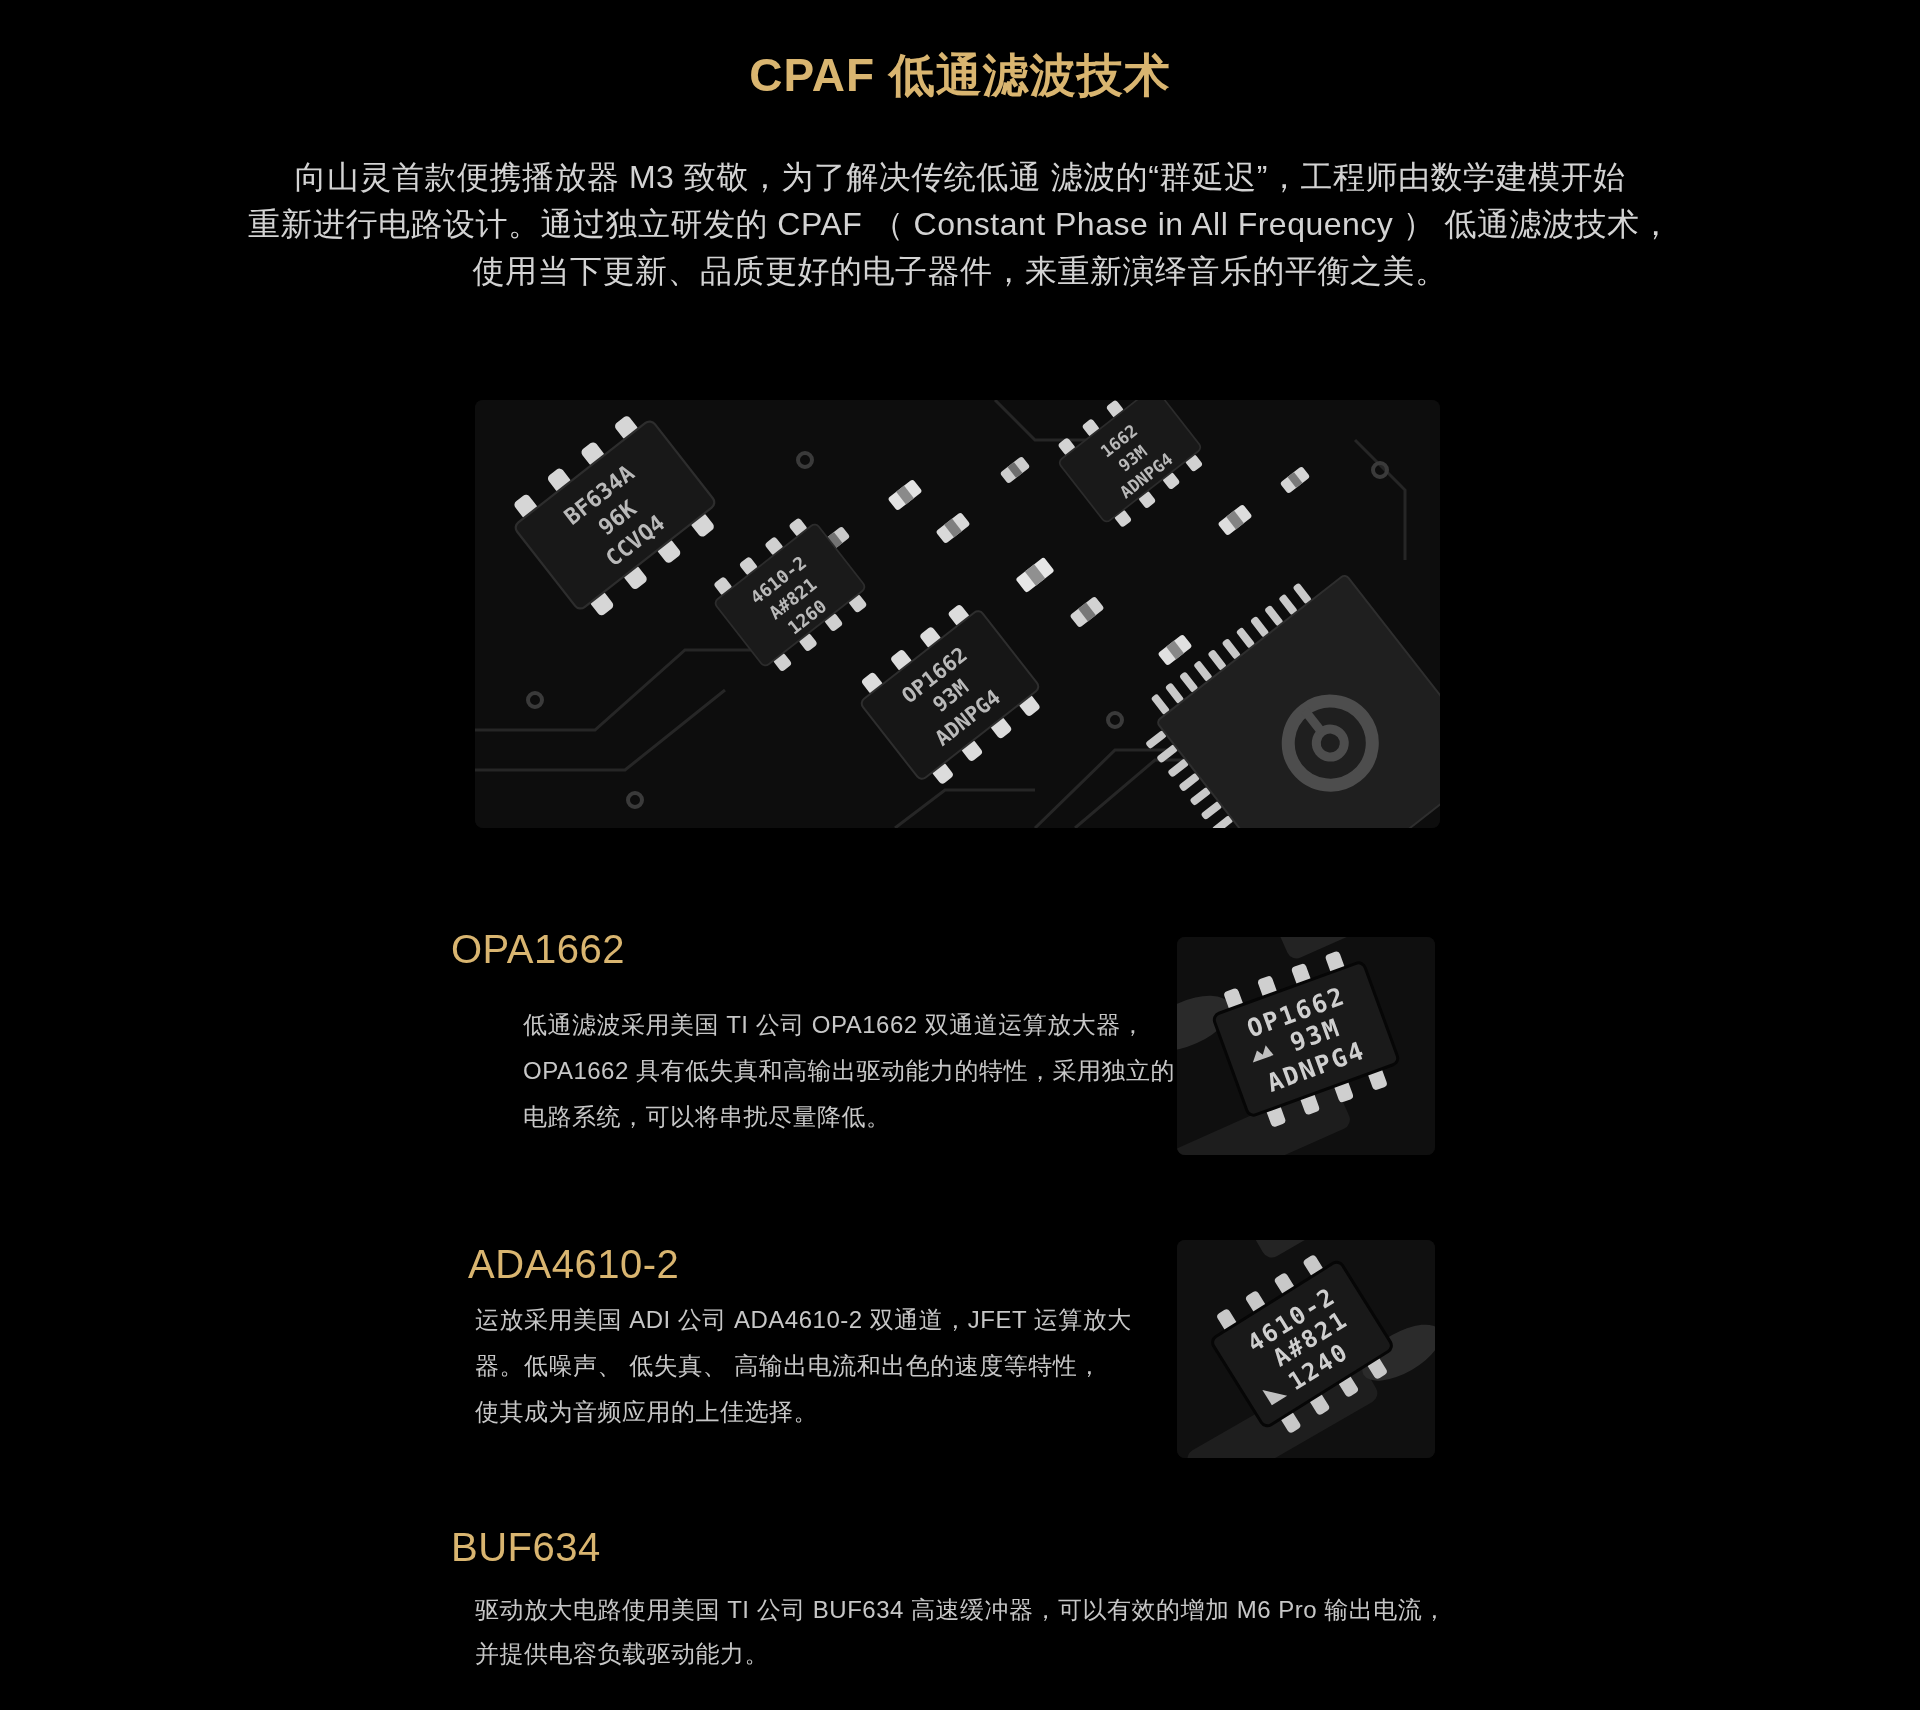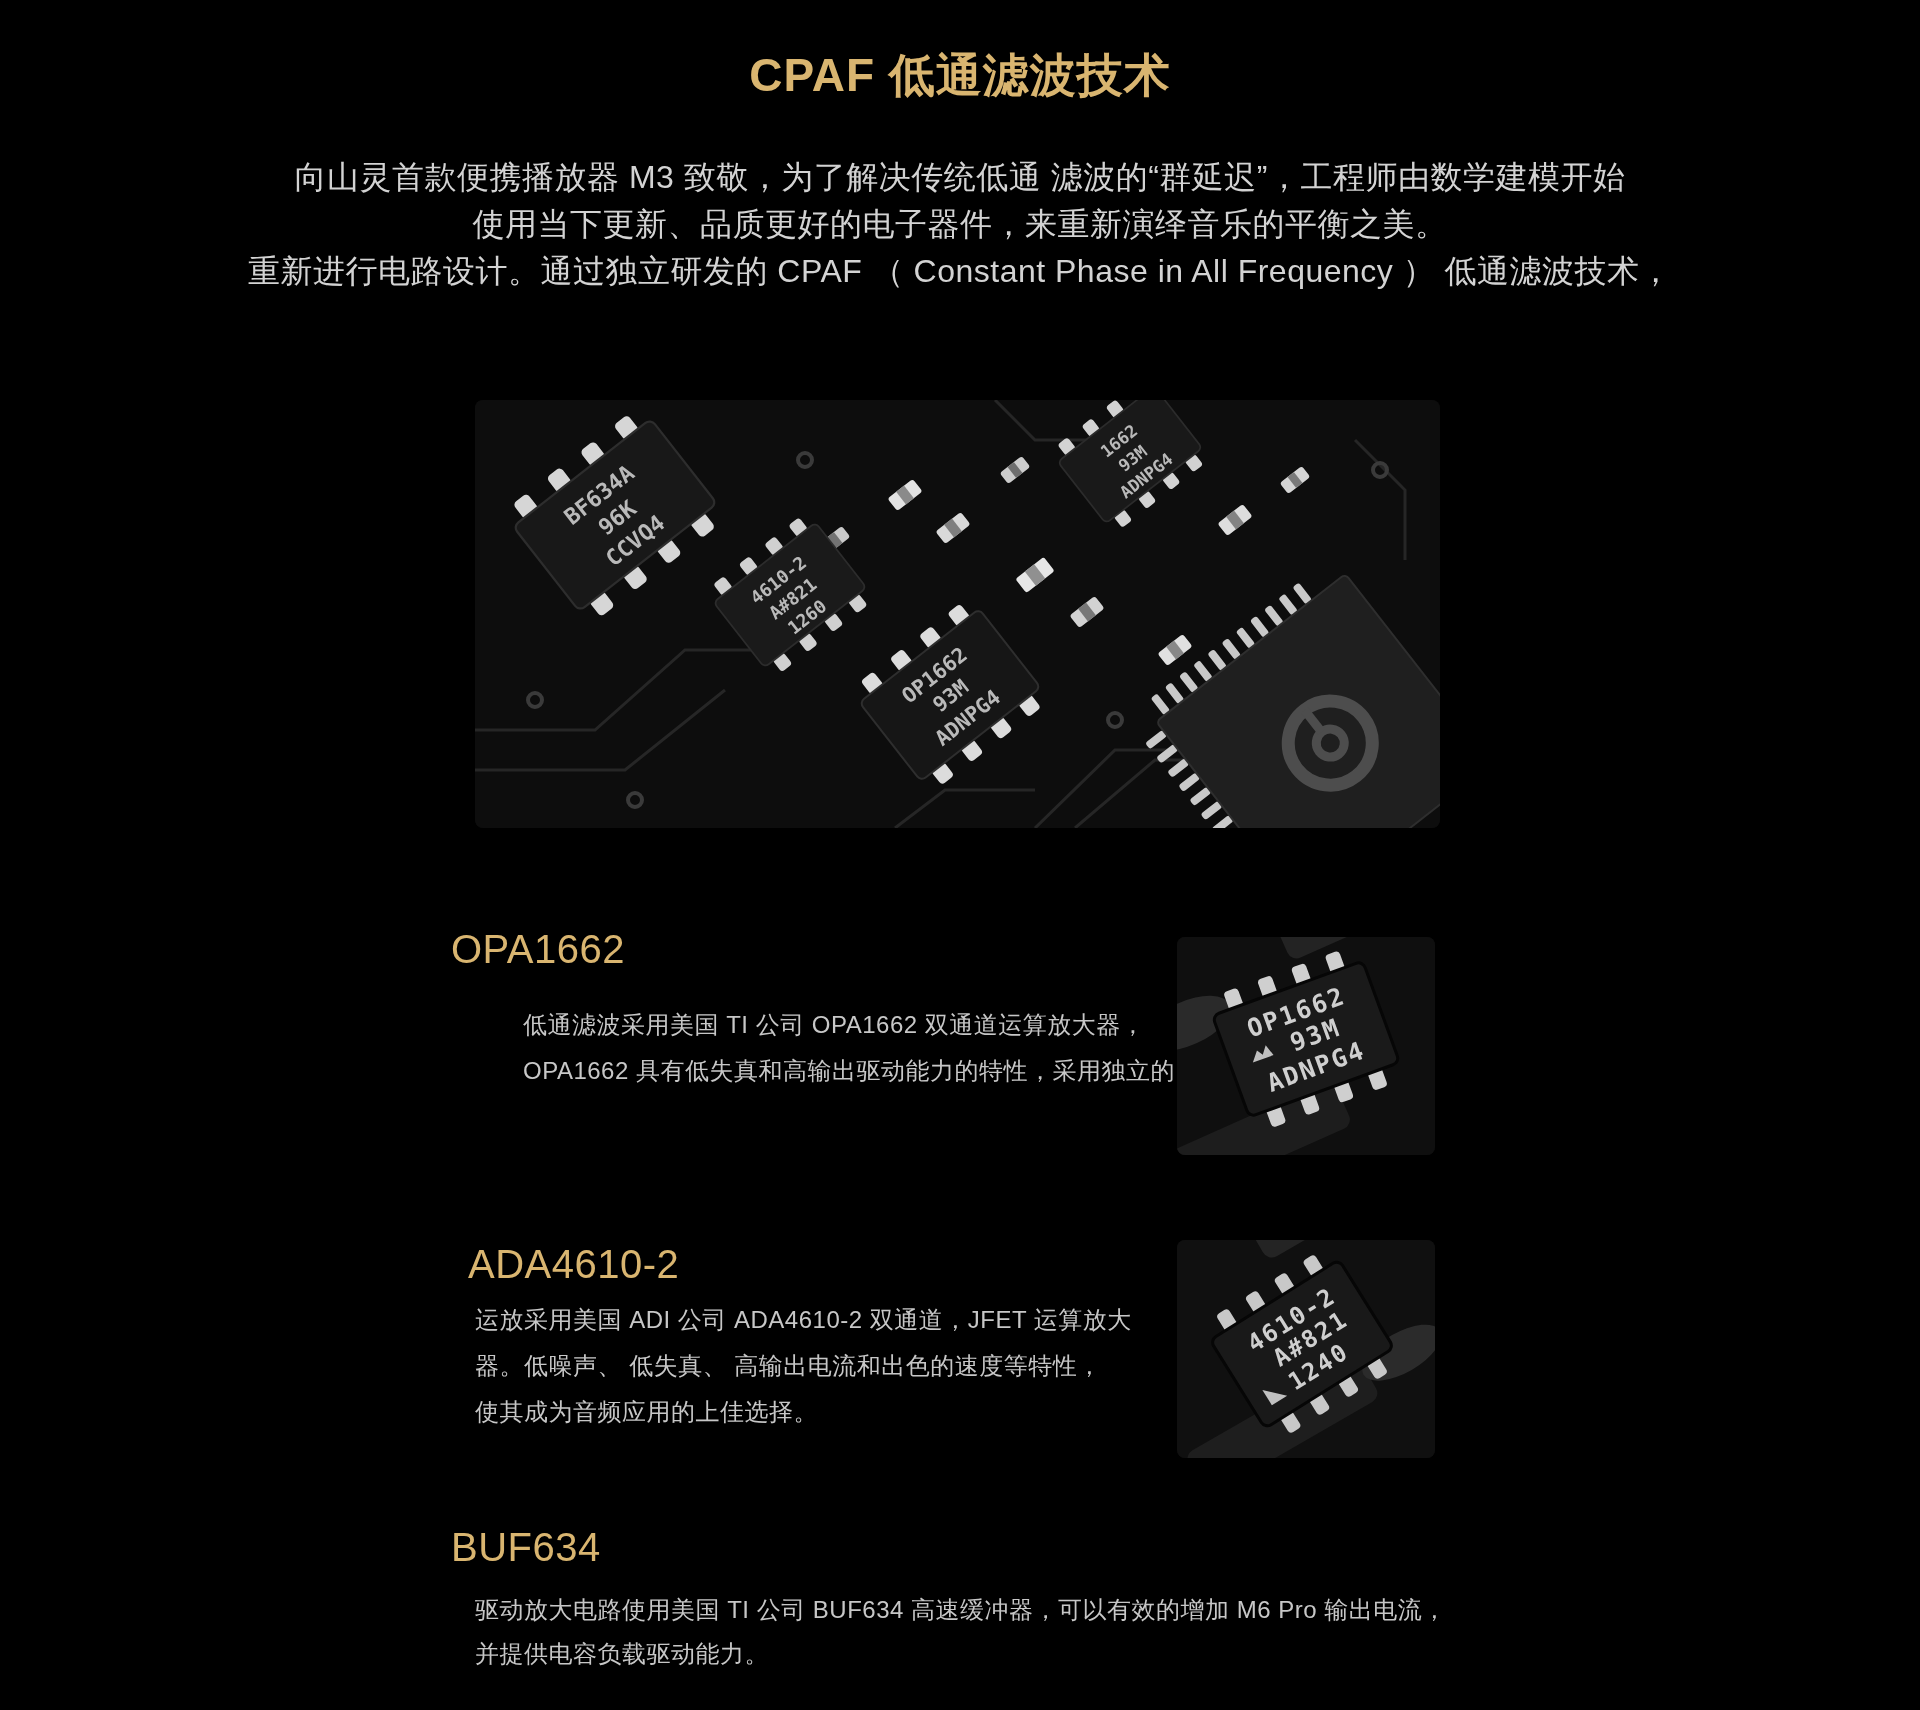--- a/index.html
+++ b/index.html
@@ -45,22 +45,22 @@
 </style>
 </head>
 <body>
 
 <div class="page">
 
   <h1 class="page-title" style="margin:0;">CPAF 低通滤波技术</h1>
 
   <div class="intro">
     <div>向山灵首款便携播放器 M3 致敬，为了解决传统低通 滤波的“群延迟”，工程师由数学建模开始</div>
+    <div>重新进行电路设计。通过独立研发的 CPAF （ Constant Phase in All Frequency ） 低通滤波技术，</div>
     <div>使用当下更新、品质更好的电子器件，来重新演绎音乐的平衡之美。</div>
-    <div>重新进行电路设计。通过独立研发的 CPAF （ Constant Phase in All Frequency ） 低通滤波技术，</div>
   </div>
 
   <div class="hero">
     <svg viewBox="0 0 965 428">
       <rect width="965" height="428" fill="#0d0d0d"></rect>
 
       <g stroke="#262626" stroke-width="3" fill="none">
         <path d="M0,330 L120,330 L210,250 L300,250"></path>
         <path d="M0,370 L150,370 L250,290"></path>
         <path d="M560,428 L640,350 L760,350"></path>
@@ -220,20 +220,21 @@
           <path d="M18,-24 L18,4" stroke-width="9"></path>
         </g>
       </g>
     </svg>
   </div>
 
   <h2 class="section-heading" style="top:928px; margin:0;">OPA1662</h2>
   <div class="section-para" style="top:1002px;margin-left:48px;">
     <div>低通滤波采用美国 TI 公司 OPA1662 双通道运算放大器，</div>
     <div>OPA1662 具有低失真和高输出驱动能力的特性，采用独立的</div>
+    <div>电路系统，可以将串扰尽量降低。</div>
   </div>
   <div class="chip-photo" style="top:937px;">
     <svg viewBox="0 0 258 218">
       <rect width="258" height="218" fill="#0f0f0f"></rect>
       <g transform="rotate(-24 129 109)" fill="#1d1d1d">
         <rect x="-40" y="150" width="180" height="50" rx="10"></rect>
         <rect x="150" y="-20" width="160" height="46" rx="10" fill="#232323"></rect>
         <ellipse cx="30" cy="40" rx="46" ry="22" fill="#2a2a2a"></ellipse>
       </g>
       <g transform="translate(129,102) rotate(-20)">

